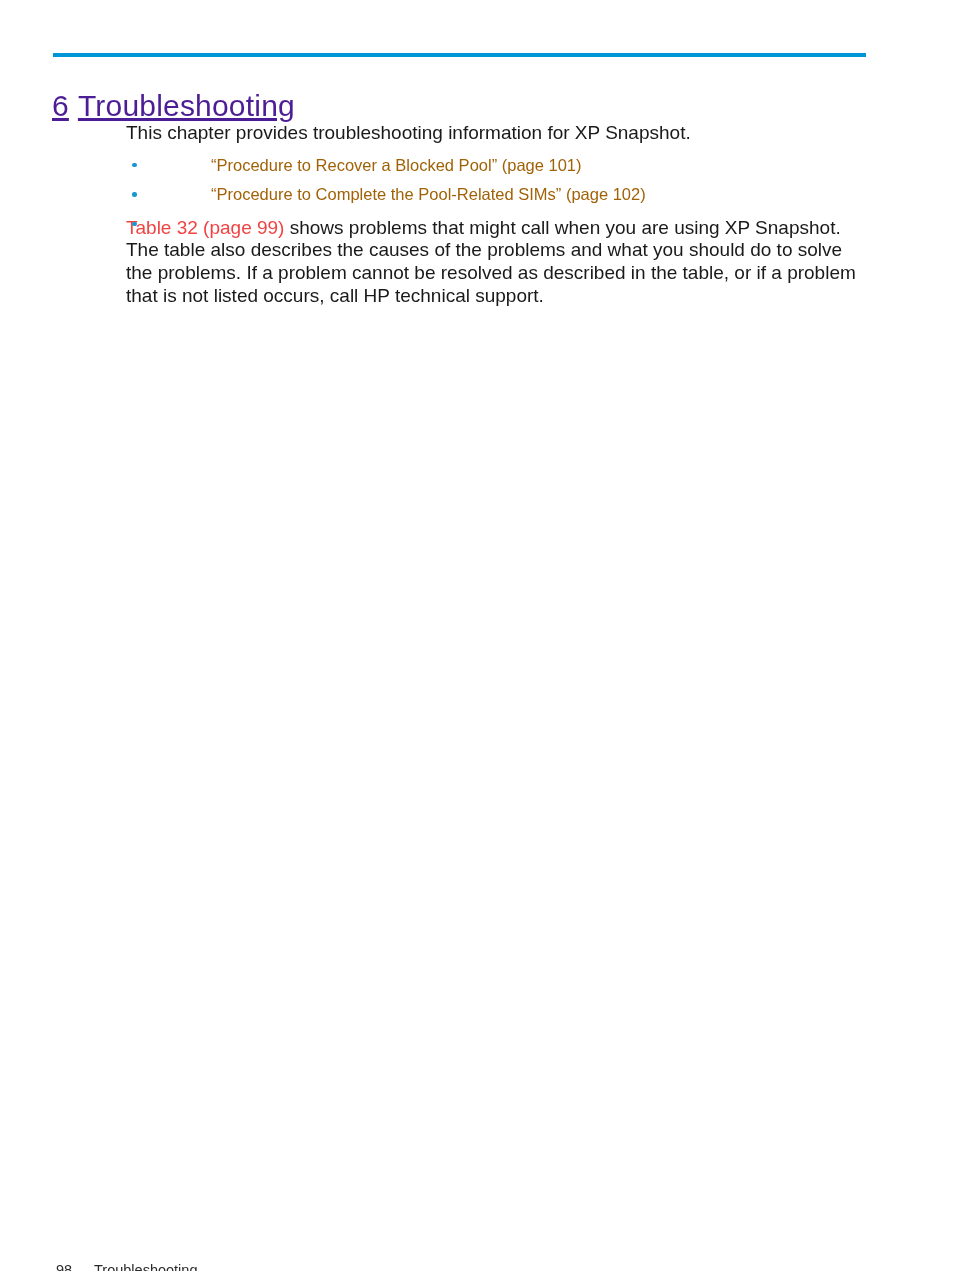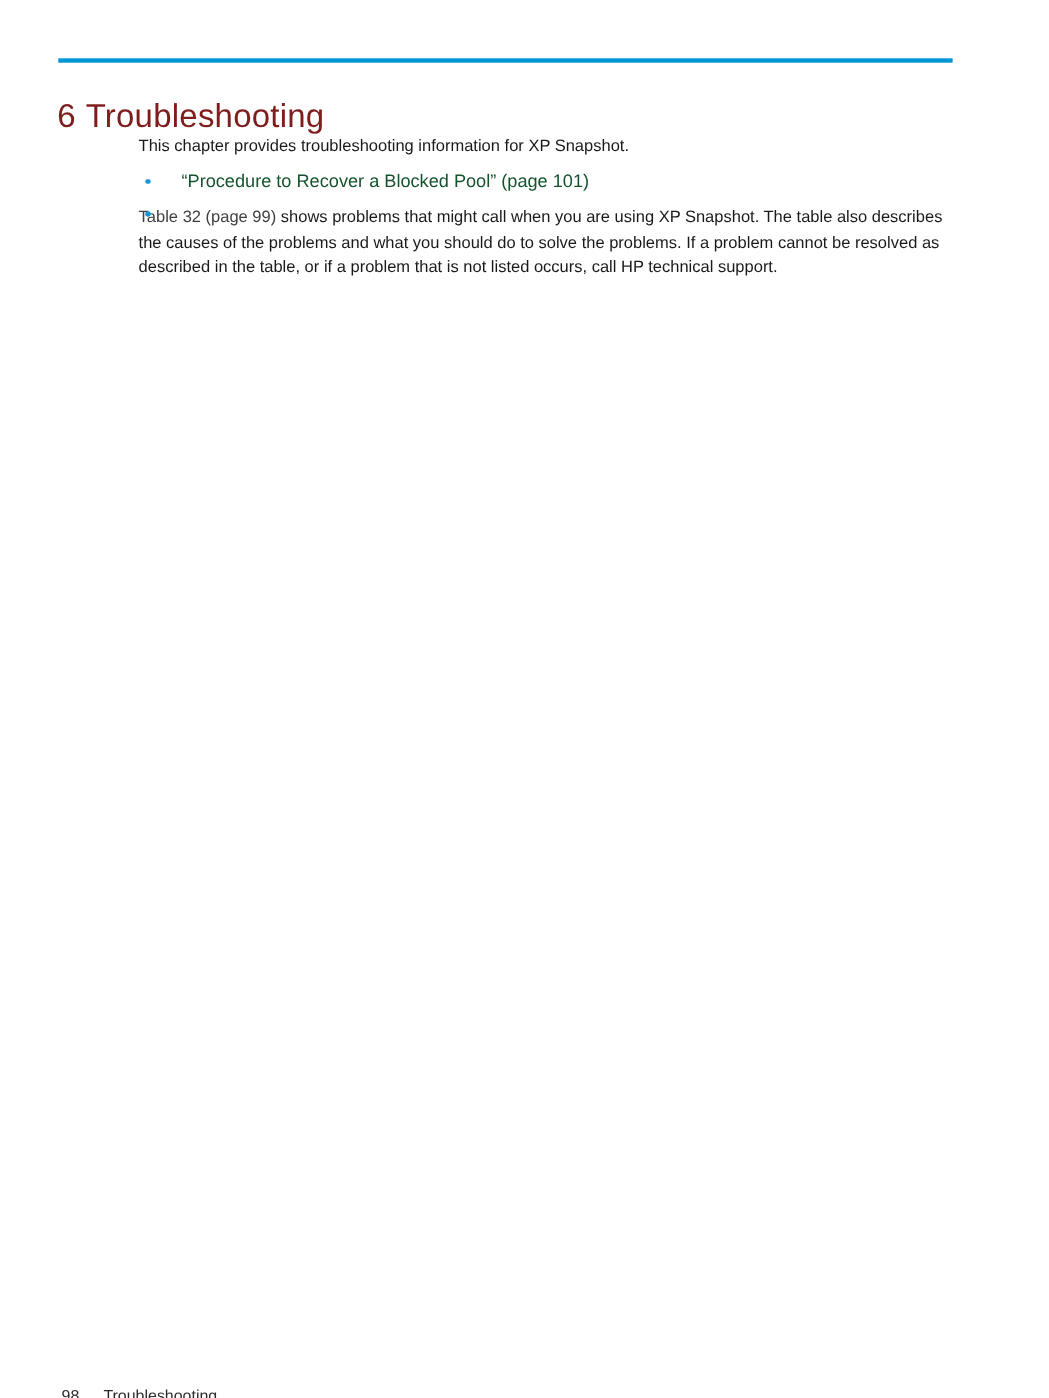--- a/index.html
+++ b/index.html
@@ -31,60 +31,61 @@
     background: #0096d6;
   }
 
   .chapter-title {
     position: absolute;
     left: 52px;
     top: 66px;
     font-size: 30px;
     font-weight: 400;
     letter-spacing: 0.2px;
-    color: #7f1d1d;
+    color: #4c1d95;
     line-height: 40px;
     white-space: nowrap;
+    text-decoration: underline;
   }
   .chapter-title .num {
     margin-right: 9px;
   }
 
   
   .body-col {
     position: absolute;
     left: 126px;
     top: 122px;
     width: 742px;
   }
 
   p.para {
     margin: 0 0 5px 0;
-    font-size: 15px;
+    font-size: 19px;
     line-height: 22.6px;
     color: #1a1a1a;
     text-align: left;
   }
   p.para.intro {
     margin-bottom: 9px;
   }
   p.para.tight {
     margin-bottom: 9px;
   }
   p.para.last {
     margin-bottom: 0;
   }
 
   em.book {
     font-style: italic;
   }
 
   a.xref,
   span.xref {
-    color: #404040;
+    color: #ef4444;
     text-decoration: none;
   }
 
   
   ul.bullets {
     list-style: none;
     margin: 0 0 11px 0;
     padding: 0;
   }
   ul.bullets li {
@@ -100,22 +101,23 @@
   ul.bullets li .dot {
     position: absolute;
     left: 6px;
     top: 9px;
     width: 4.5px;
     height: 4.5px;
     border-radius: 50%;
     background: #1696d2;
   }
   ul.bullets li .link {
-    color: #14532d;
+    color: #a16207;
     text-decoration: none;
+    margin-left: 46px;
   }
 
   
   .footer {
     position: absolute;
     left: 56px;
     top: 1260px;
     font-size: 14.5px;
     line-height: 20px;
     color: #2b2b2b;
@@ -141,20 +143,24 @@
 
     <p class="para intro">This chapter provides troubleshooting information for XP Snapshot.</p>
 
     <ul class="bullets">
       <li>
         <span class="dot"></span>
         <a class="link" href="#">“Procedure to Recover a Blocked Pool” (page 101)</a>
       </li>
       <li>
         <span class="dot"></span>
+        <a class="link" href="#">“Procedure to Complete the Pool-Related SIMs” (page 102)</a>
+      </li>
+      <li>
+        <span class="dot"></span>
       </li>
     </ul>
 
 
     <p class="para last"><a class="xref" href="#">Table 32 (page 99)</a><span> shows problems that might call when you are using XP Snapshot. The table also describes the causes of the problems and what you should do to solve the problems. If a problem cannot be resolved as described in the table, or if a problem that is not listed occurs, call HP technical support.</span></p>
 
   </div>
 
   <div class="footer">
     <span class="pageno">98</span><span>Troubleshooting</span>

